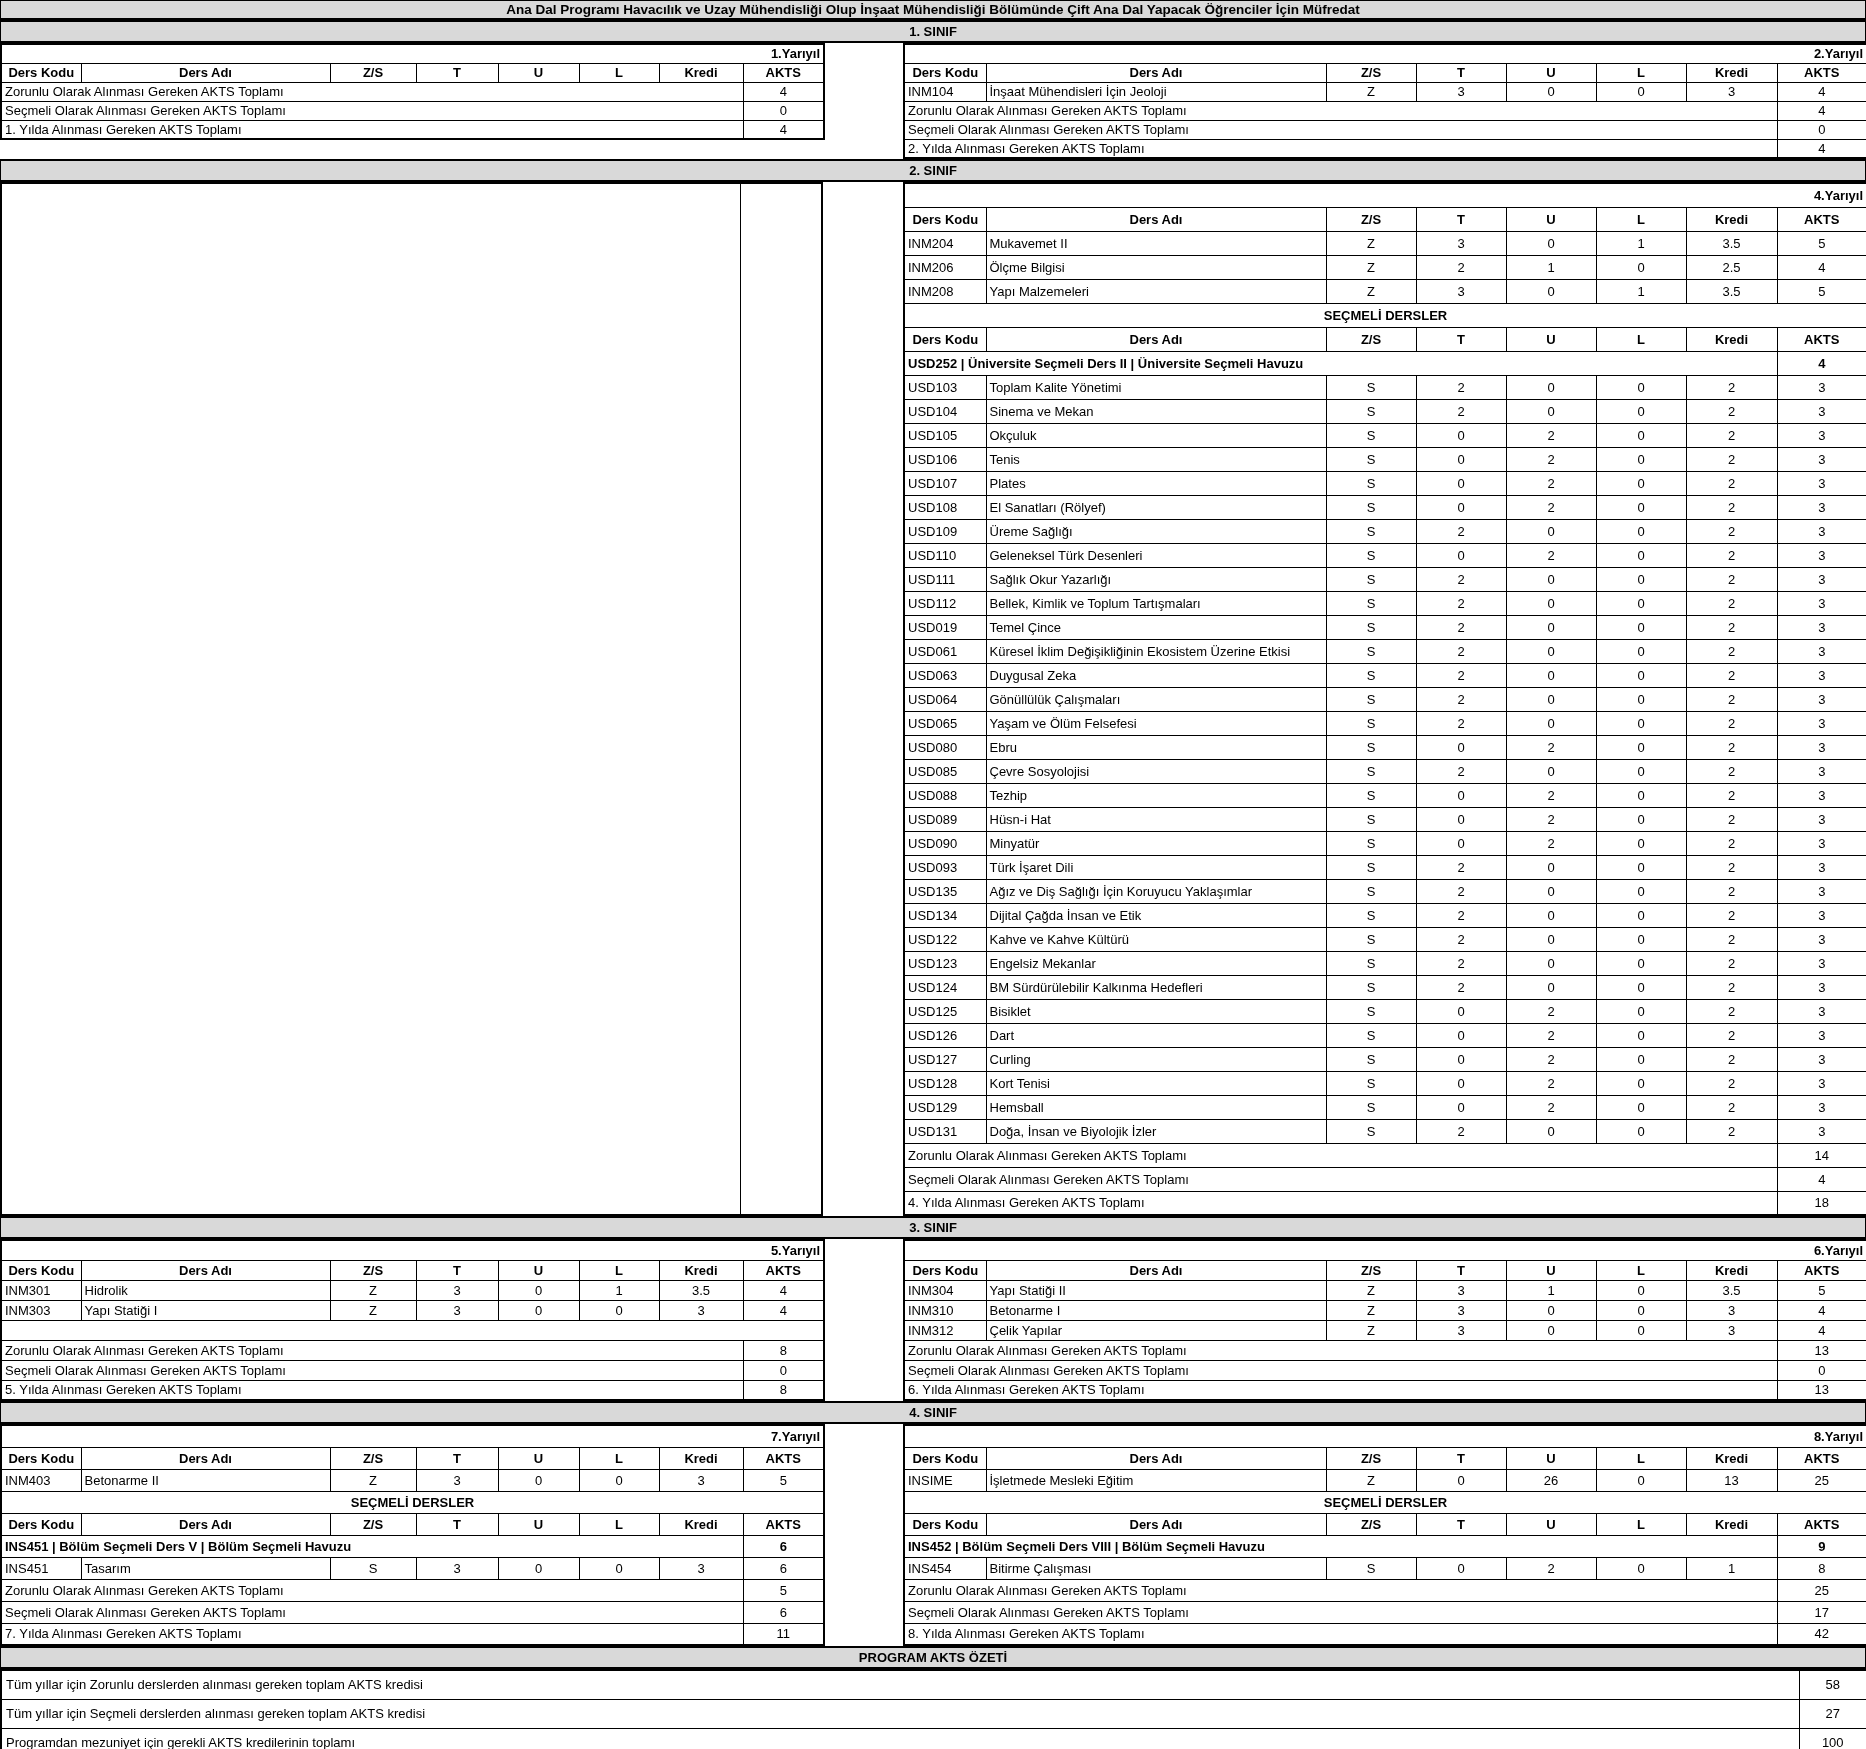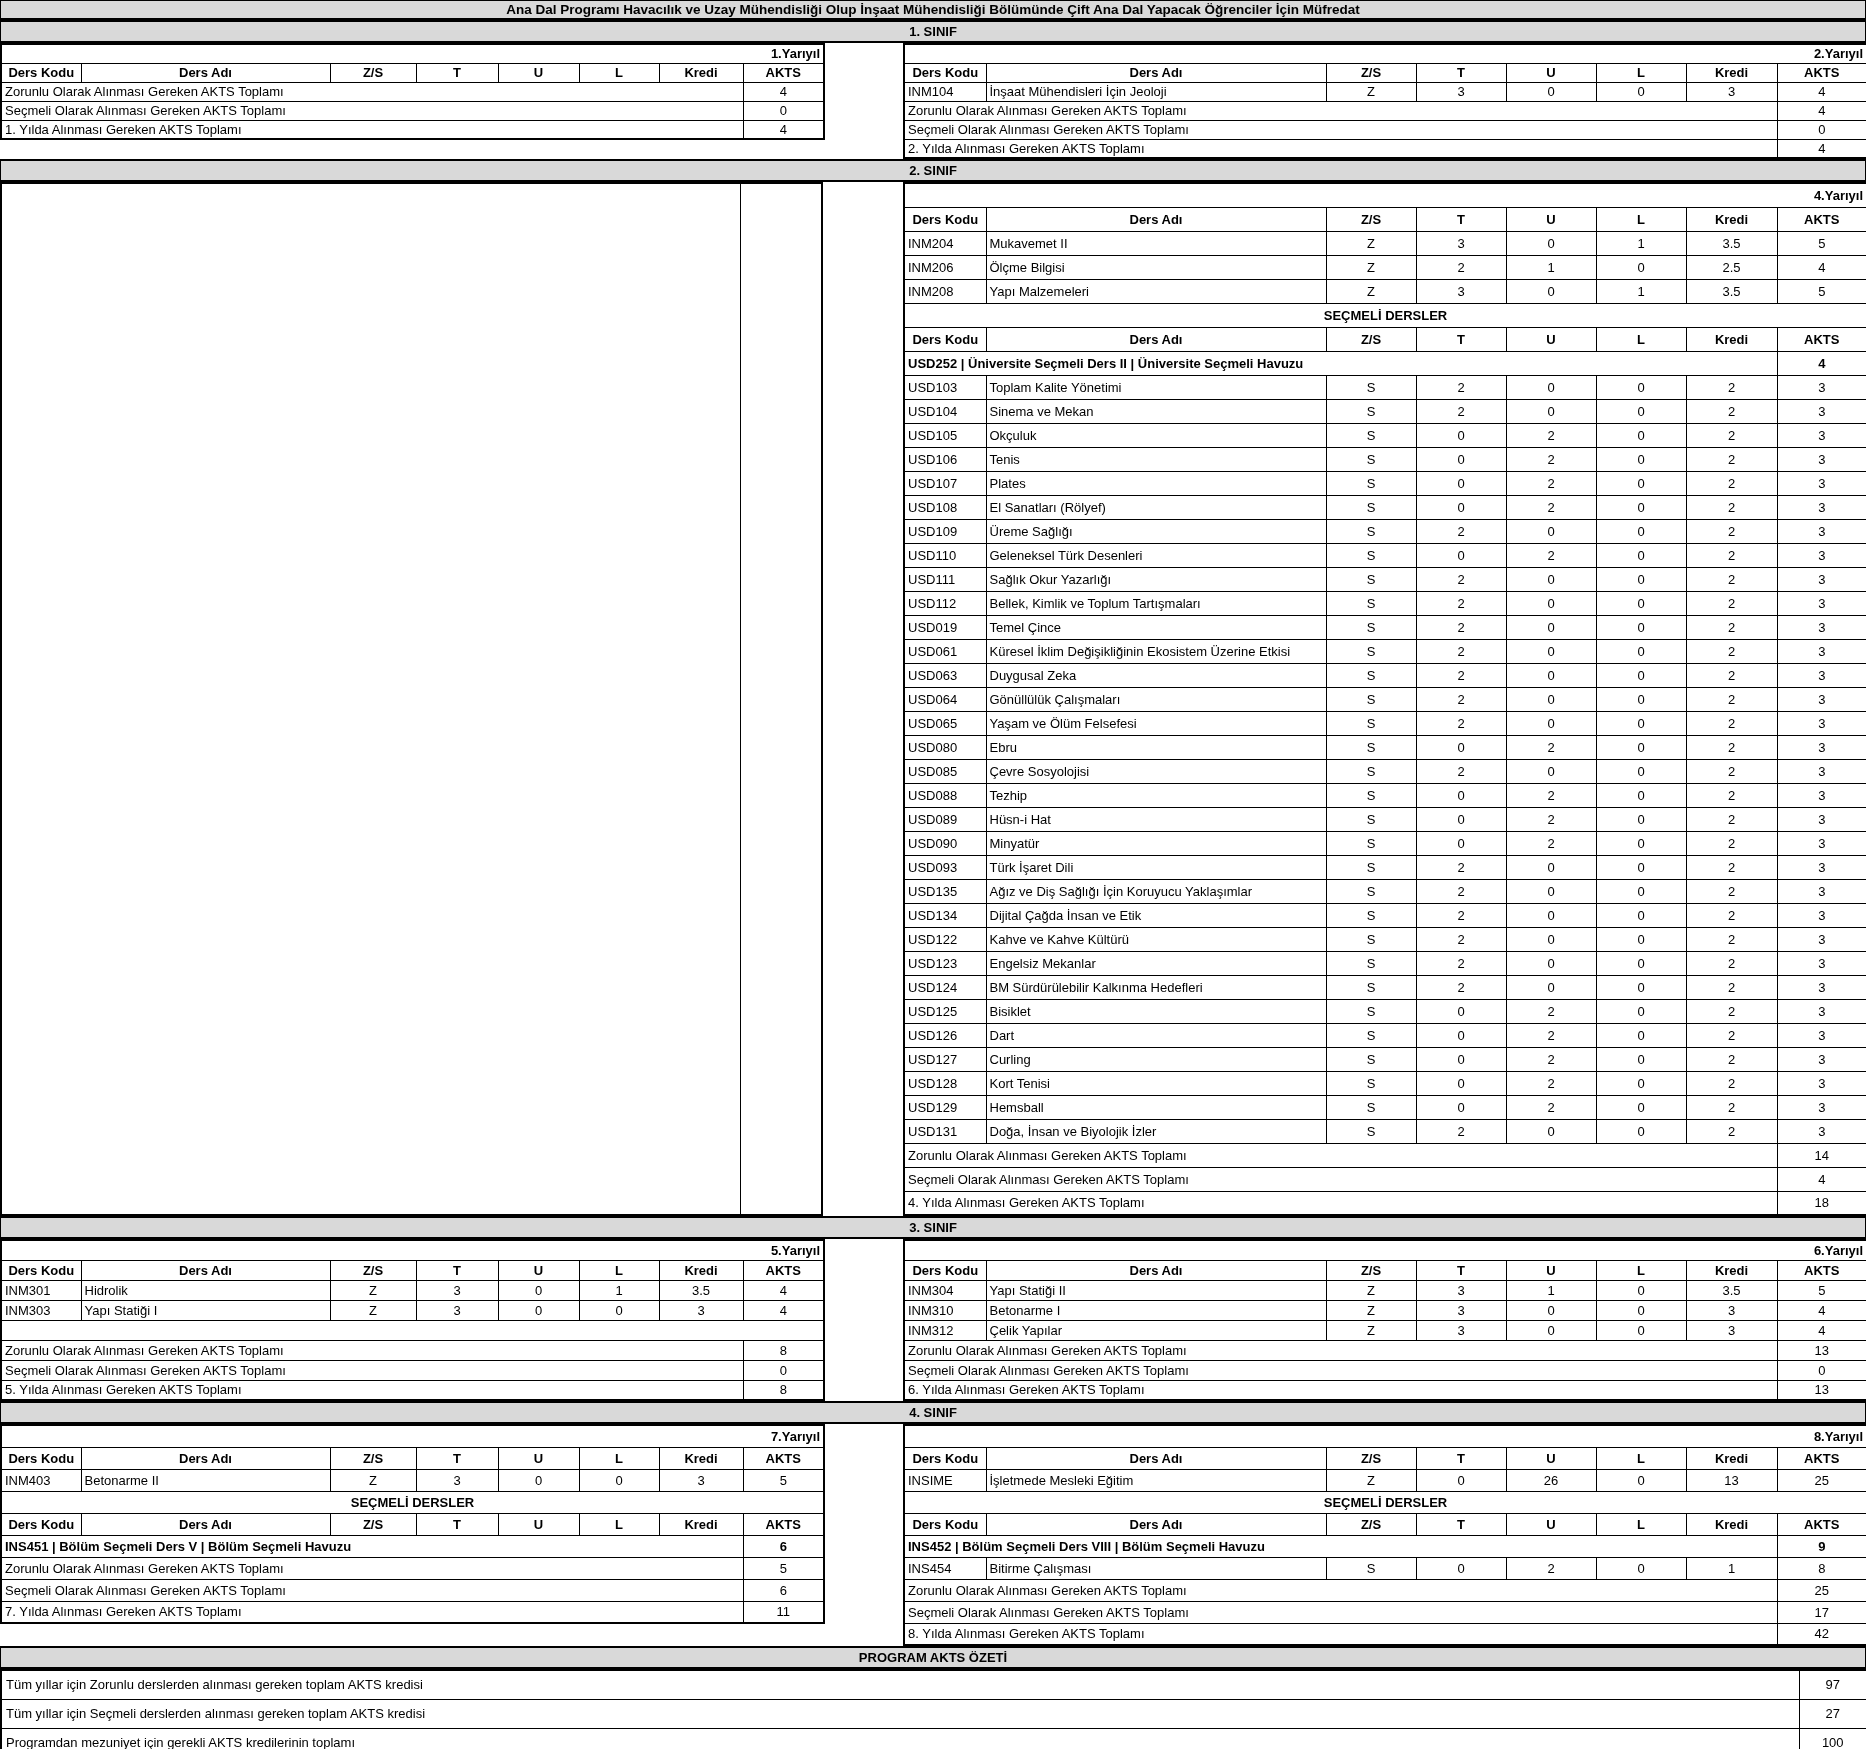--- a/index.html
+++ b/index.html
@@ -748,20 +748,30 @@
               <td class="hc">U</td>
               <td class="hc">L</td>
               <td class="hc">Kredi</td>
               <td class="hc">AKTS</td>
             </tr>
             <tr>
               <td colspan="7" class="pool">INS451 | Bölüm Seçmeli Ders V | Bölüm Seçmeli Havuzu</td>
               <td class="poolv">6</td>
             </tr>
             <tr>
+              <td class="tl">INS451</td>
+              <td class="tl">Tasarım</td>
+              <td class="tc">S</td>
+              <td class="tc">3</td>
+              <td class="tc">0</td>
+              <td class="tc">0</td>
+              <td class="tc">3</td>
+              <td class="tc">6</td>
+            </tr>
+            <tr>
               <td colspan="7" class="tot">Zorunlu Olarak Alınması Gereken AKTS Toplamı</td>
               <td class="totv">5</td>
             </tr>
             <tr>
               <td colspan="7" class="tot">Seçmeli Olarak Alınması Gereken AKTS Toplamı</td>
               <td class="totv">6</td>
             </tr>
             <tr>
               <td colspan="7" class="tot">7. Yılda Alınması Gereken AKTS Toplamı</td>
               <td class="totv">11</td>
@@ -852,21 +862,21 @@
 
   <div class="band">PROGRAM AKTS ÖZETİ</div>
   <table class="summary">
     <colgroup>
         <col style="width:1798px">
         <col style="width:68px">
       </colgroup>
     <tbody>
       <tr>
         <td class="tot">Tüm yıllar için Zorunlu derslerden alınması gereken toplam AKTS kredisi</td>
-        <td class="totv">97</td>
+        <td class="totv">58</td>
       </tr>
       <tr>
         <td class="tot">Tüm yıllar için Seçmeli derslerden alınması gereken toplam AKTS kredisi</td>
         <td class="totv">27</td>
       </tr>
       <tr>
         <td class="tot">Programdan mezuniyet için gerekli AKTS kredilerinin toplamı</td>
         <td class="totv">100</td>
       </tr>
     </tbody>

